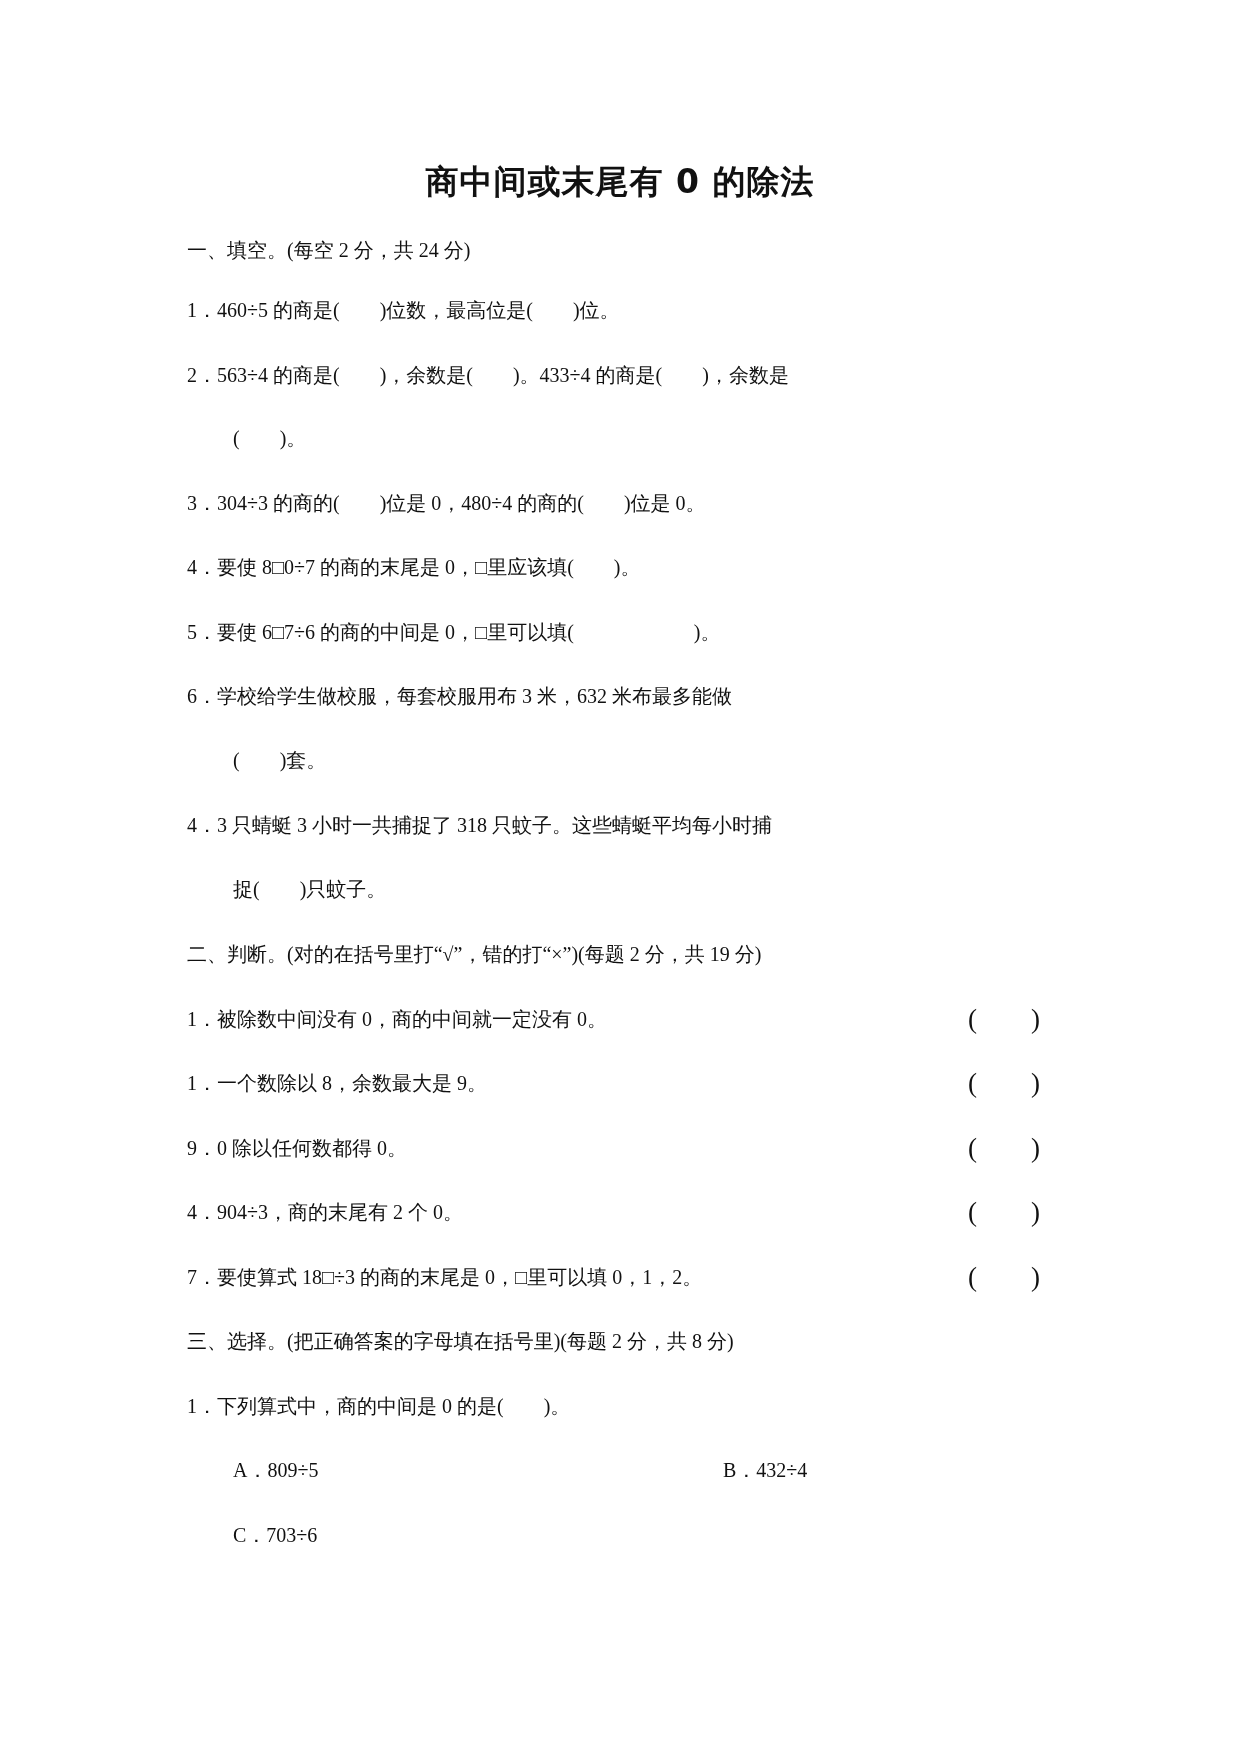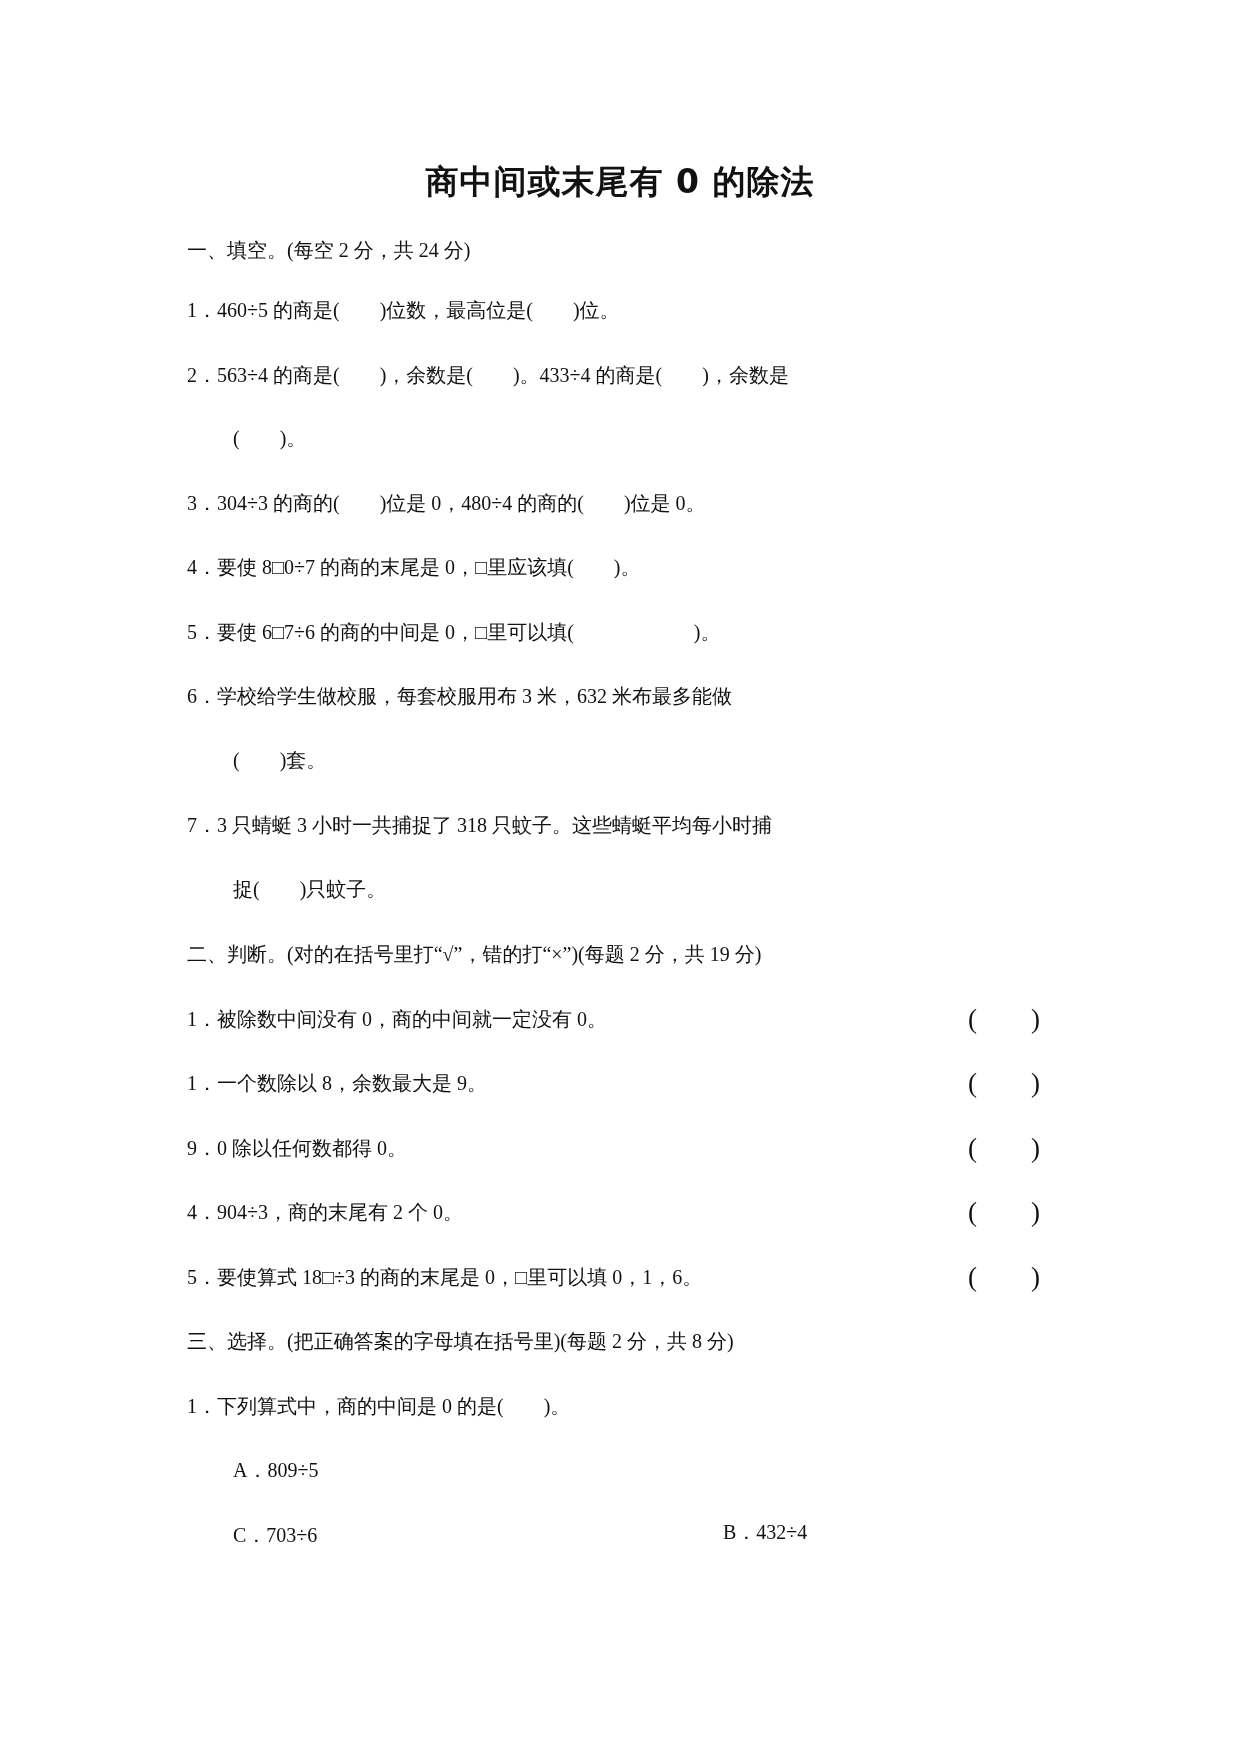--- a/index.html
+++ b/index.html
@@ -19,32 +19,32 @@
 
 <div class="line" style="top:230px">一、填空。(每空 2 分，共 24 分)</div>
 <div class="line" style="top:290px">1．460÷5 的商是(        )位数，最高位是(        )位。</div>
 <div class="line" style="top:355px">2．563÷4 的商是(        )，余数是(        )。433÷4 的商是(        )，余数是</div>
 <div class="line indent" style="top:418px">(        )。</div>
 <div class="line" style="top:483px">3．304÷3 的商的(        )位是 0，480÷4 的商的(        )位是 0。</div>
 <div class="line" style="top:547px">4．要使 8□0÷7 的商的末尾是 0，□里应该填(        )。</div>
 <div class="line" style="top:612px">5．要使 6□7÷6 的商的中间是 0，□里可以填(                        )。</div>
 <div class="line" style="top:676px">6．学校给学生做校服，每套校服用布 3 米，632 米布最多能做</div>
 <div class="line indent" style="top:740px">(        )套。</div>
-<div class="line" style="top:805px">7．3 只蜻蜓 3 小时一共捕捉了 318 只蚊子。这些蜻蜓平均每小时捕</div>
+<div class="line" style="top:805px">4．3 只蜻蜓 3 小时一共捕捉了 318 只蚊子。这些蜻蜓平均每小时捕</div>
 <div class="line indent" style="top:869px">捉(        )只蚊子。</div>
 
 <div class="line" style="top:934px">二、判断。(对的在括号里打“√”，错的打“×”)(每题 2 分，共 19 分)</div>
 <div class="line" style="top:999px">1．被除数中间没有 0，商的中间就一定没有 0。</div>
 <div class="right-paren" style="top:999px">(        )</div>
 <div class="line" style="top:1063px">1．一个数除以 8，余数最大是 9。</div>
 <div class="right-paren" style="top:1063px">(        )</div>
 <div class="line" style="top:1128px">9．0 除以任何数都得 0。</div>
 <div class="right-paren" style="top:1128px">(        )</div>
 <div class="line" style="top:1192px">4．904÷3，商的末尾有 2 个 0。</div>
 <div class="right-paren" style="top:1192px">(        )</div>
-<div class="line" style="top:1257px">5．要使算式 18□÷3 的商的末尾是 0，□里可以填 0，1，6。</div>
+<div class="line" style="top:1257px">7．要使算式 18□÷3 的商的末尾是 0，□里可以填 0，1，2。</div>
 <div class="right-paren" style="top:1257px">(        )</div>
 
 <div class="line" style="top:1321px">三、选择。(把正确答案的字母填在括号里)(每题 2 分，共 8 分)</div>
 <div class="line" style="top:1386px">1．下列算式中，商的中间是 0 的是(        )。</div>
 <div class="line indent" style="top:1450px">A．809÷5</div>
-<div class="line optB" style="top:1512px">B．432÷4</div>
+<div class="line optB" style="top:1450px">B．432÷4</div>
 <div class="line indent" style="top:1515px">C．703÷6</div>
 
 </body></html>

